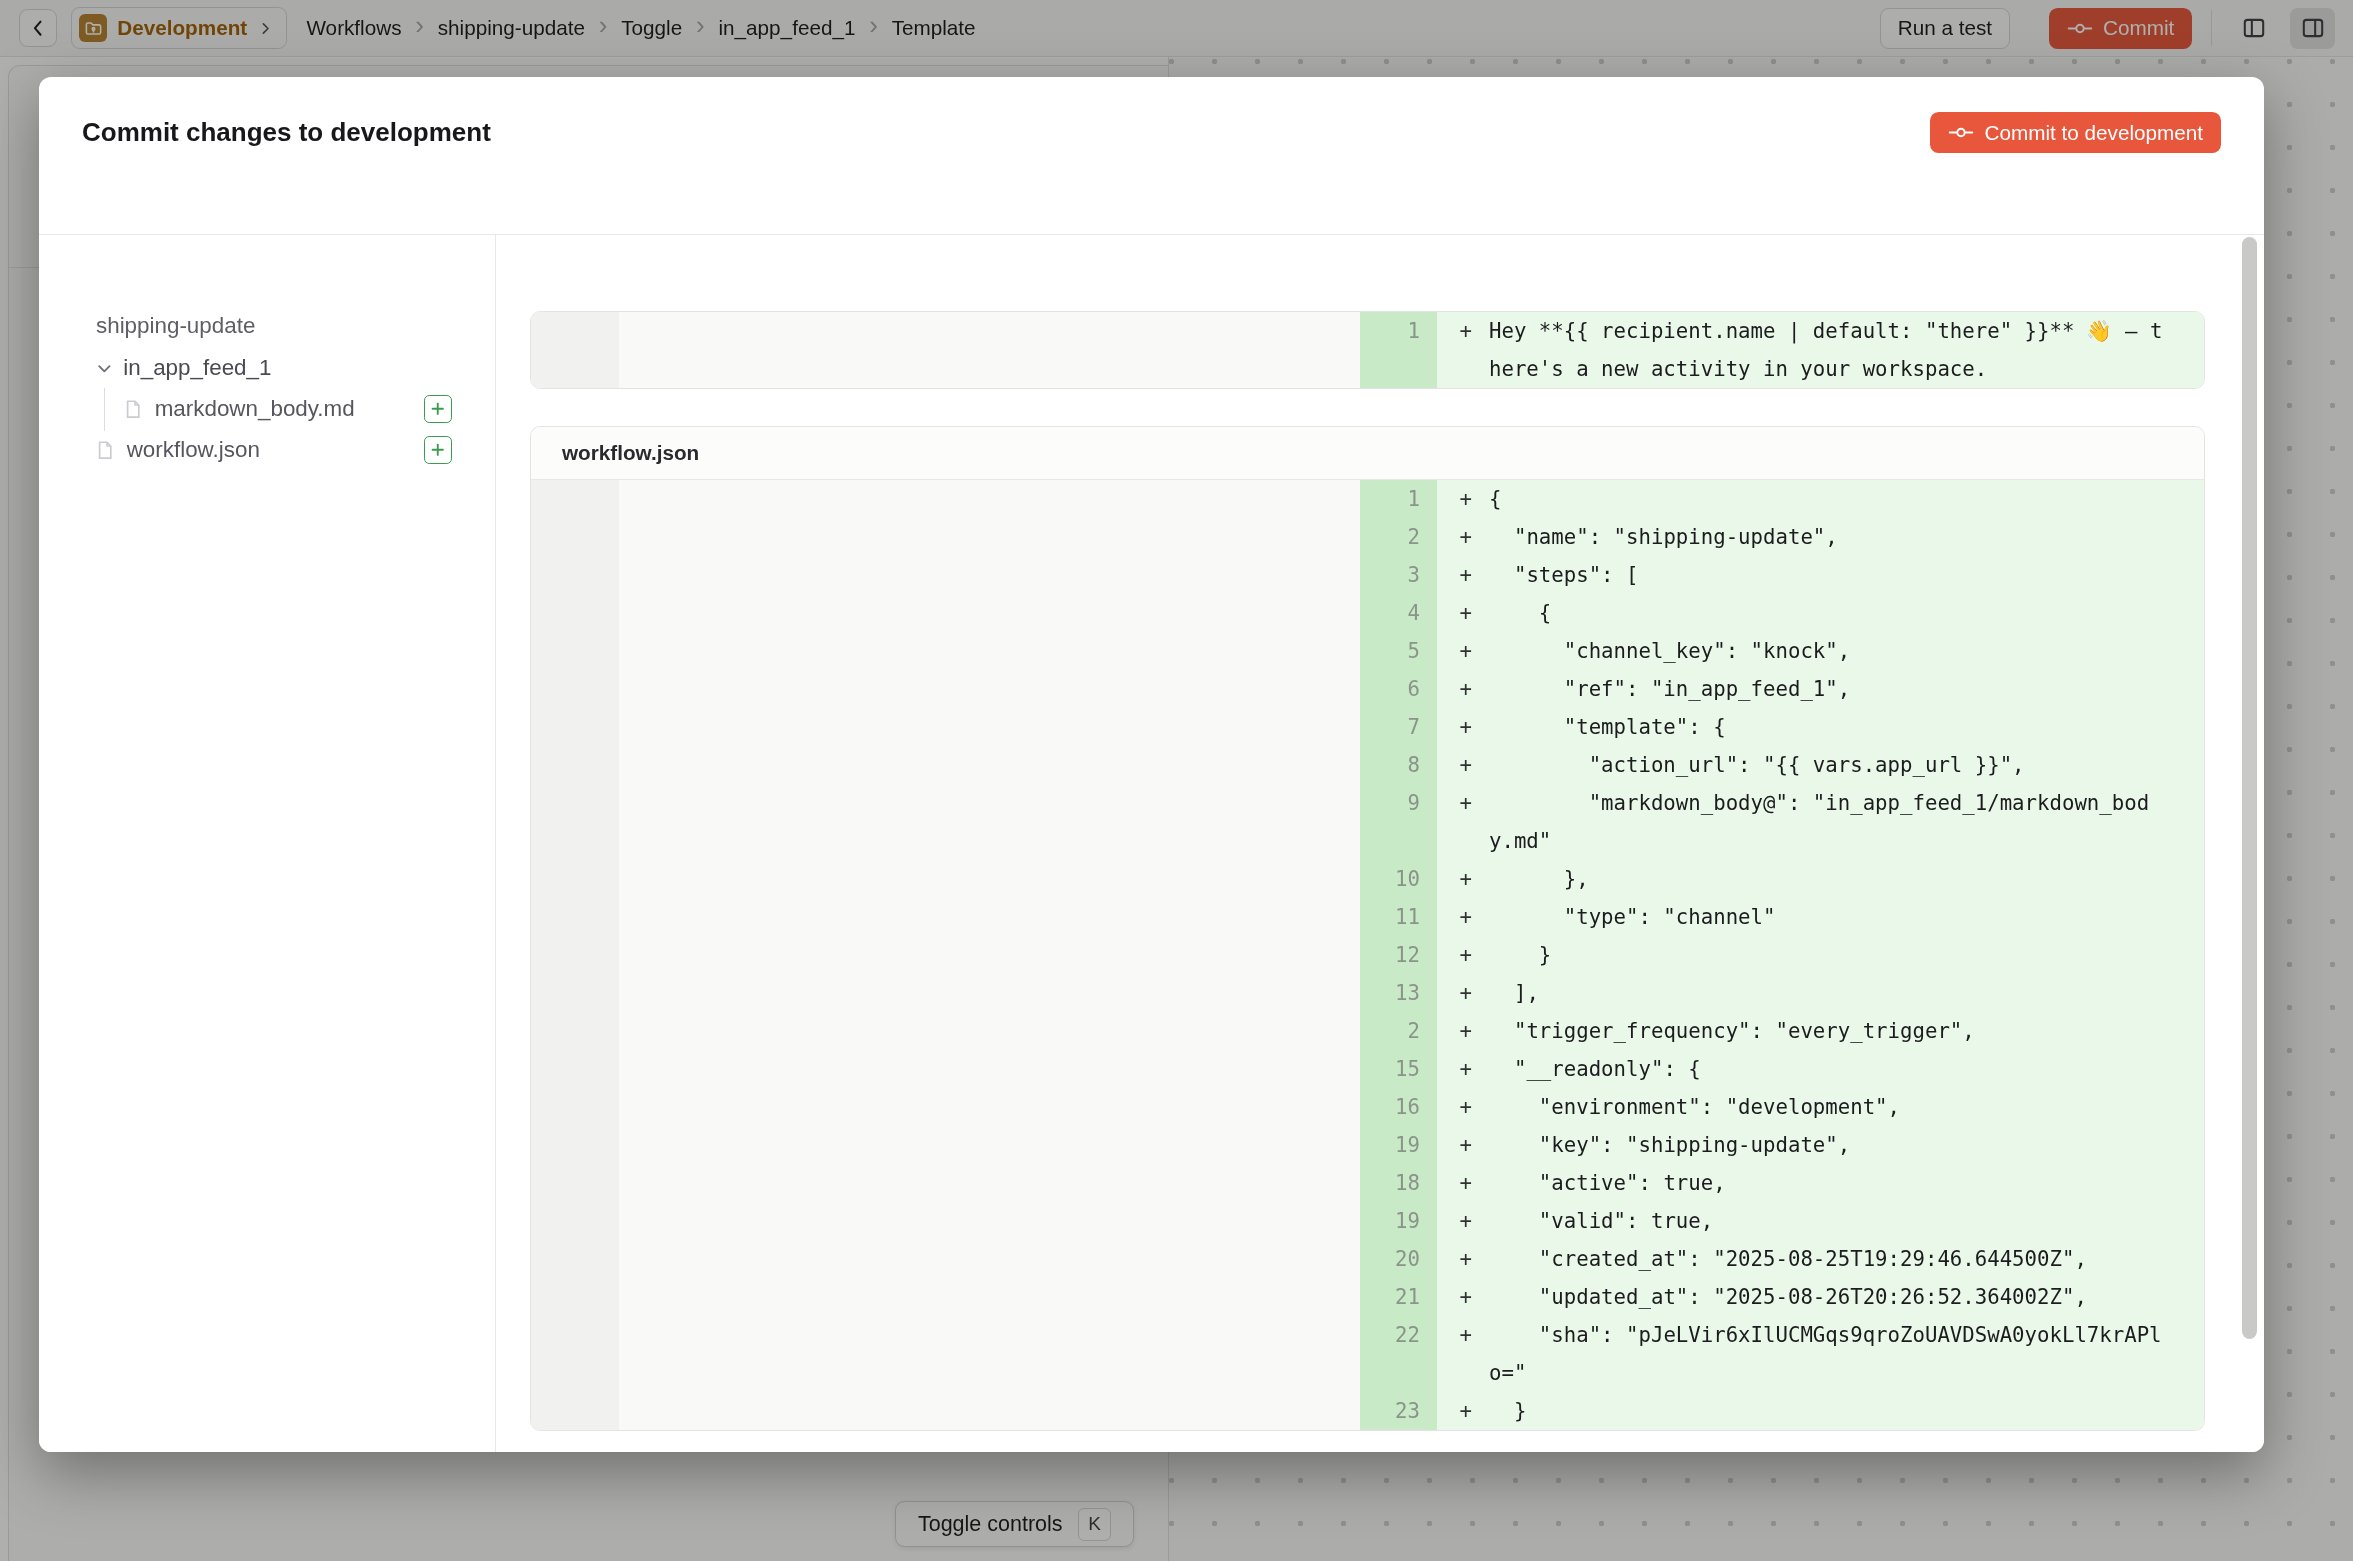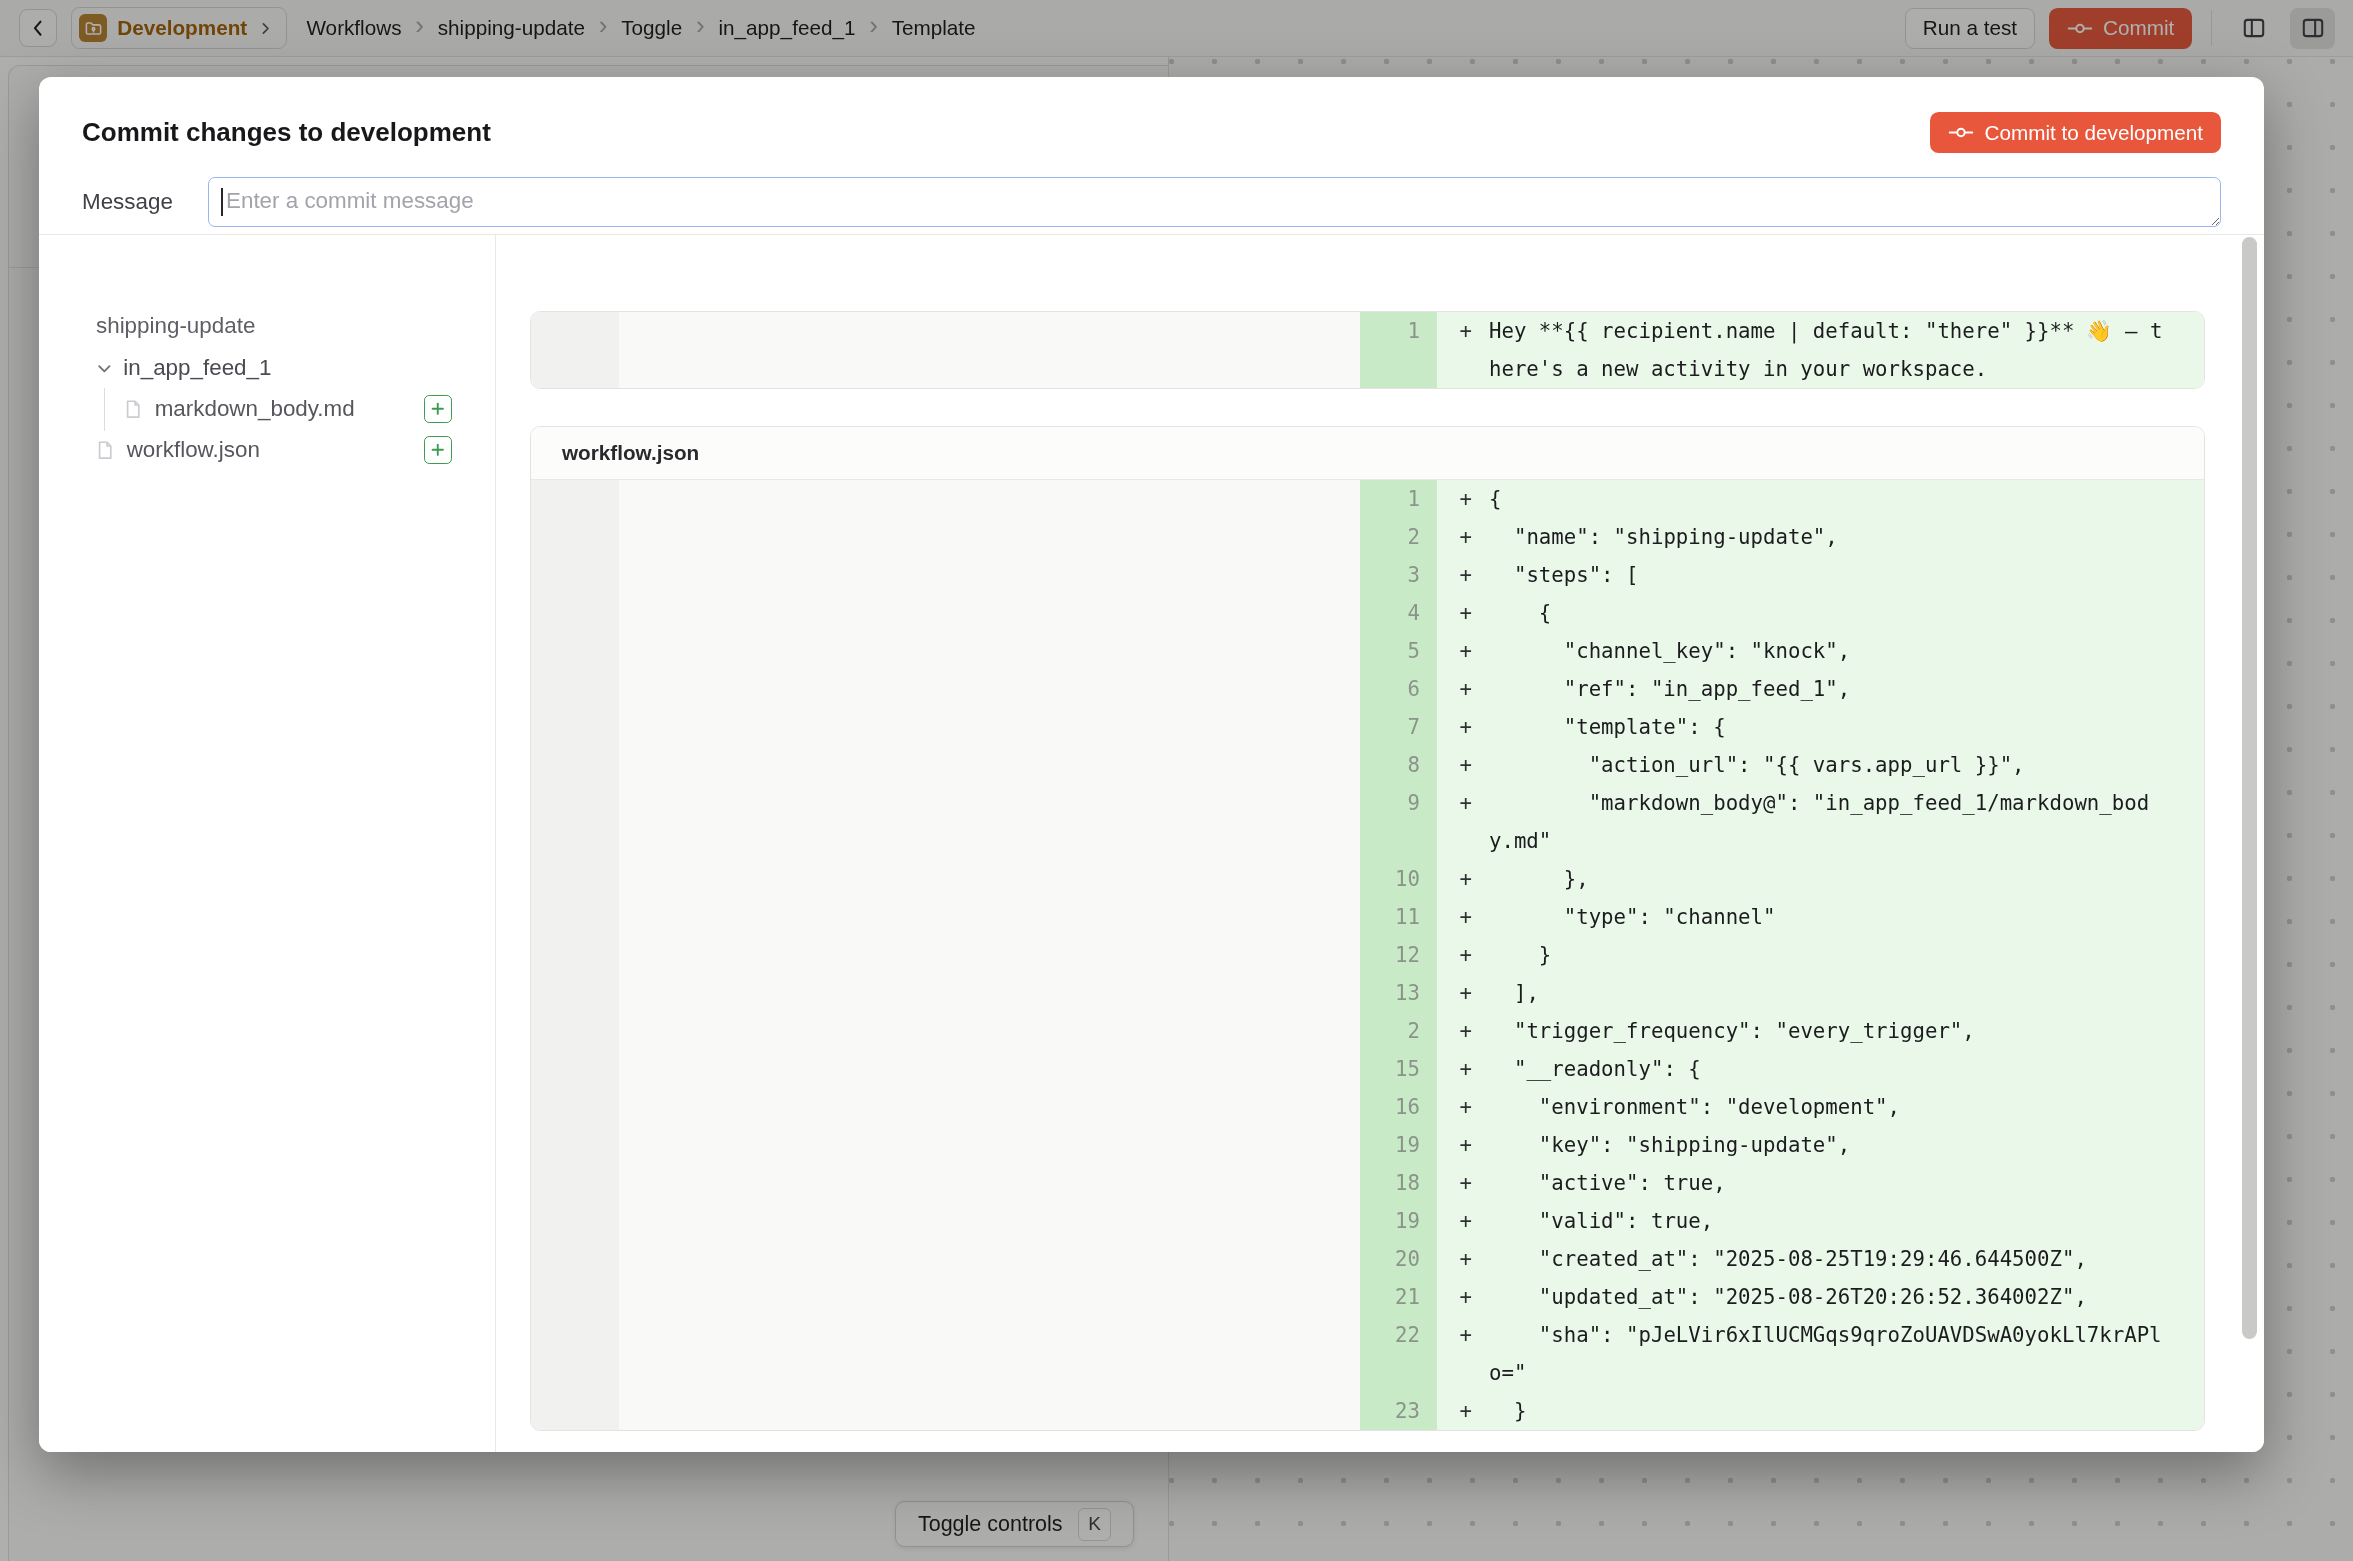--- a/index.html
+++ b/index.html
@@ -14,21 +14,21 @@
   .env-badge { display:flex; align-items:center; gap:10.3px; border:0.9px solid #D5D5D2; border-radius:8.6px;
     background:#FAFAF9; padding:6px 12px 6px 7.7px; }
   .env-icon { width:27.5px; height:27.5px; border-radius:6px; background:var(--env-icon,#B5822F);
     display:flex; align-items:center; justify-content:center; }
   .env-label { font-size:20.7px; font-weight:600; color:#a16207; }
   .breadcrumb { display:flex; align-items:center; gap:13.8px; margin-left:5.2px; }
   .bc-item { font-size:20.7px; color:#1C1C1E; font-weight:500; }
   .bc-sep { font-size:26px; color:#A6A6A3; line-height:20.7px; transform:translateY(-2.6px); }
   .tb-spacer { flex:1; }
   .btn { display:flex; align-items:center; gap:10.3px; border-radius:8.6px; font-size:20.7px; font-weight:500;
-    padding:8.6px 17px; height:41px; }
+    padding:8.6px 17px; height:41px;margin-left:25px; }
   .btn-secondary { background:#FCFCFB; border:0.9px solid #D5D5D2; color:#1C1C1E; }
   .btn-primary { background:var(--accent,#E8573C); border:0.9px solid transparent; color:#FFFFFF; }
   .tb-divider { width:0.9px; height:36px; background:#DEDEDB; margin:0 5.2px; }
   .panel-toggle { width:45px; height:41px; border-radius:7.7px; display:flex; align-items:center; justify-content:center; }
   .panel-toggle.active { background:#E2E2E0; }
 
   .bg-left { position:absolute; left:0; top:57px; width:1168px; bottom:0; background:#FFFFFF; z-index:0; }
   .bg-left-panel { position:absolute; left:7.7px; top:7.7px; right:0; bottom:0; background:#FCFCFB;
     border-left:0.9px solid #E0E0DE; border-top:0.9px solid #E0E0DE; border-top-left-radius:12px; }
   .bg-left-divider { position:absolute; left:7.7px; right:0; top:210px; height:0.9px; background:#E6E6E4; }
@@ -190,27 +190,20 @@
             <svg width="26" height="19" viewBox="0 0 30 22" fill="none" stroke="#FFFFFF" stroke-width="2.4" stroke-linecap="round">
                 <line x1="2" y1="11" x2="9.5" y2="11"></line>
                 <circle cx="15" cy="11" r="4.3"></circle>
                 <line x1="20.5" y1="11" x2="28" y2="11"></line>
               </svg>
           </span>
           <span>Commit to development</span>
         </div>
       </div>
     </div>
-    <div class="msg-row">
-      <div class="msg-label">Message</div>
-      <div class="msg-field">
-        <textarea placeholder="Enter a commit message" style=""></textarea>
-        <div class="caret"></div>
-      </div>
-    </div>
   </div>
   <div class="modal-divider"></div>
 
   <div class="modal-body">
     <div class="file-tree">
       <div class="tree-row tree-root">shipping-update</div>
       <div class="tree-row tree-folder">
         <span>
           <svg width="20.7" height="20.7" viewBox="0 0 24 24" fill="none" stroke="#71717A" stroke-width="2.2" stroke-linecap="round" stroke-linejoin="round">
               <polyline points="6,9.5 12,15.5 18,9.5"></polyline>

